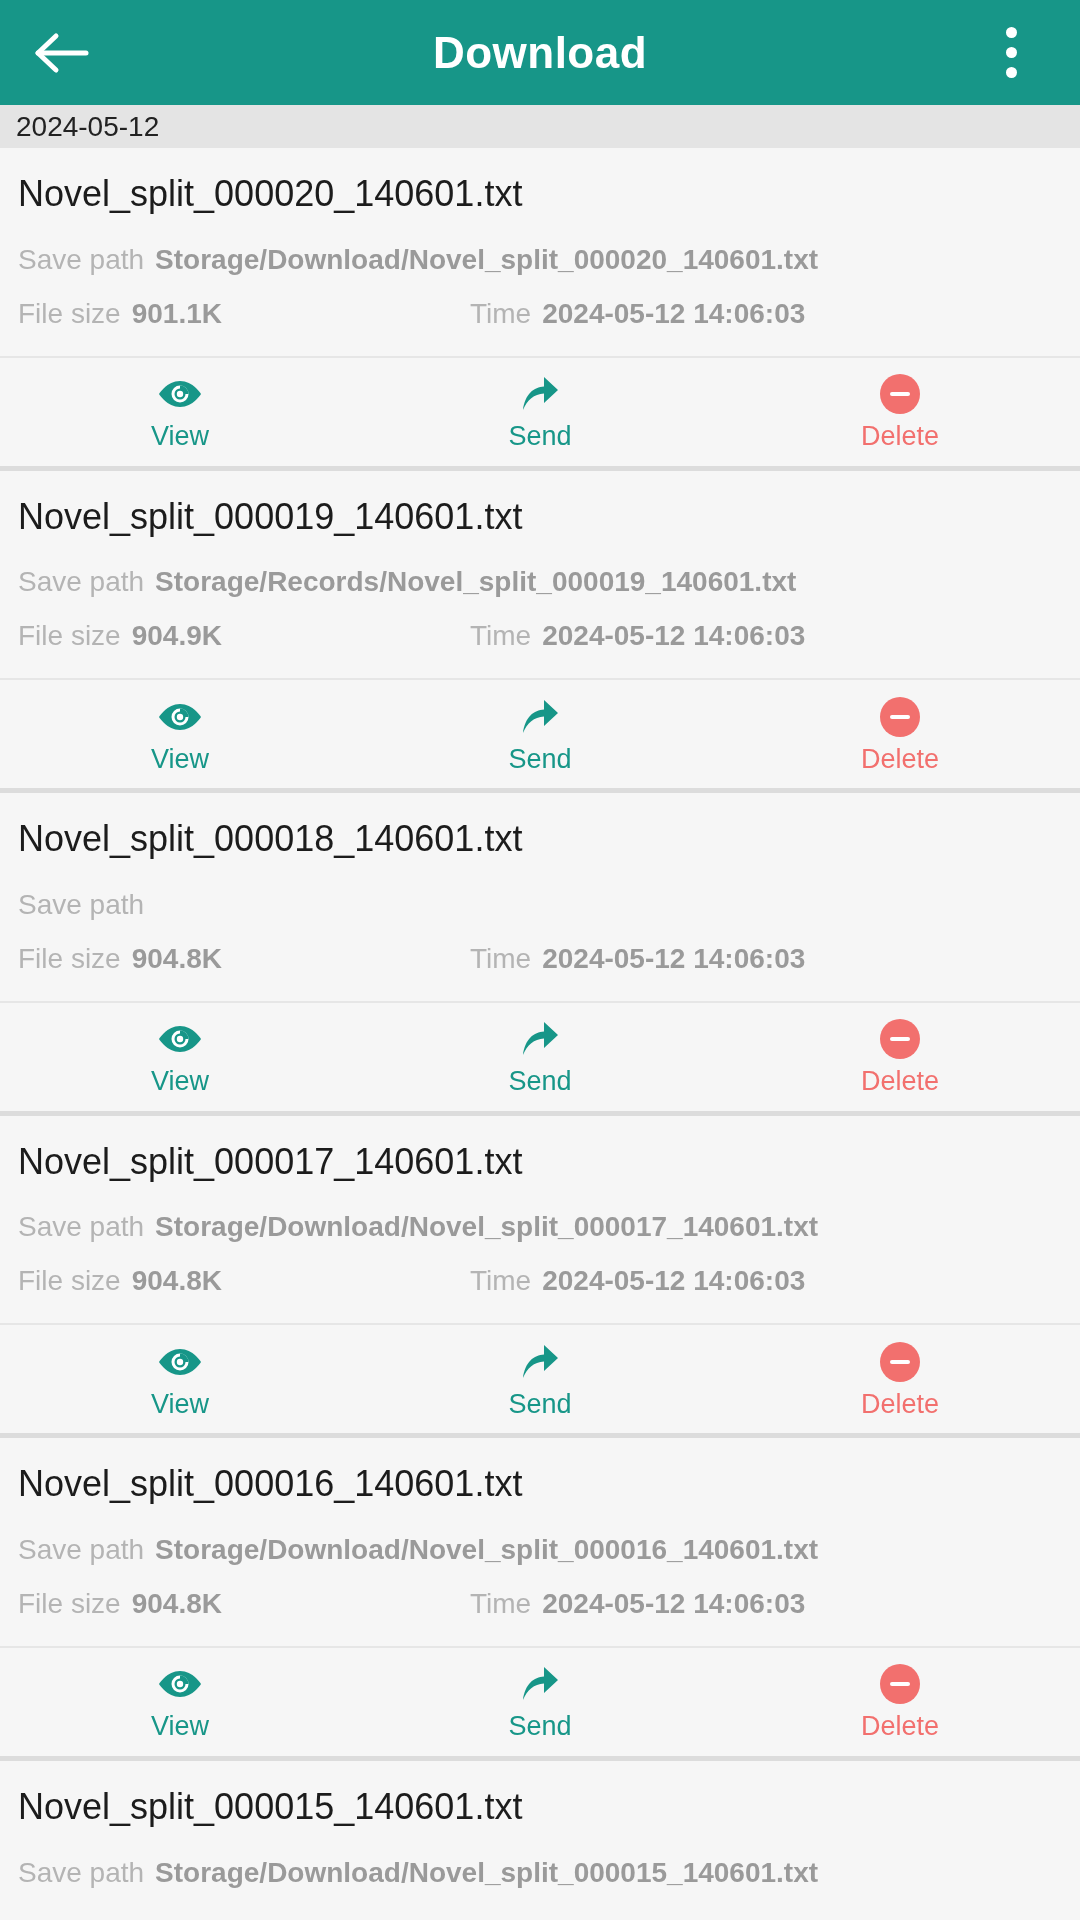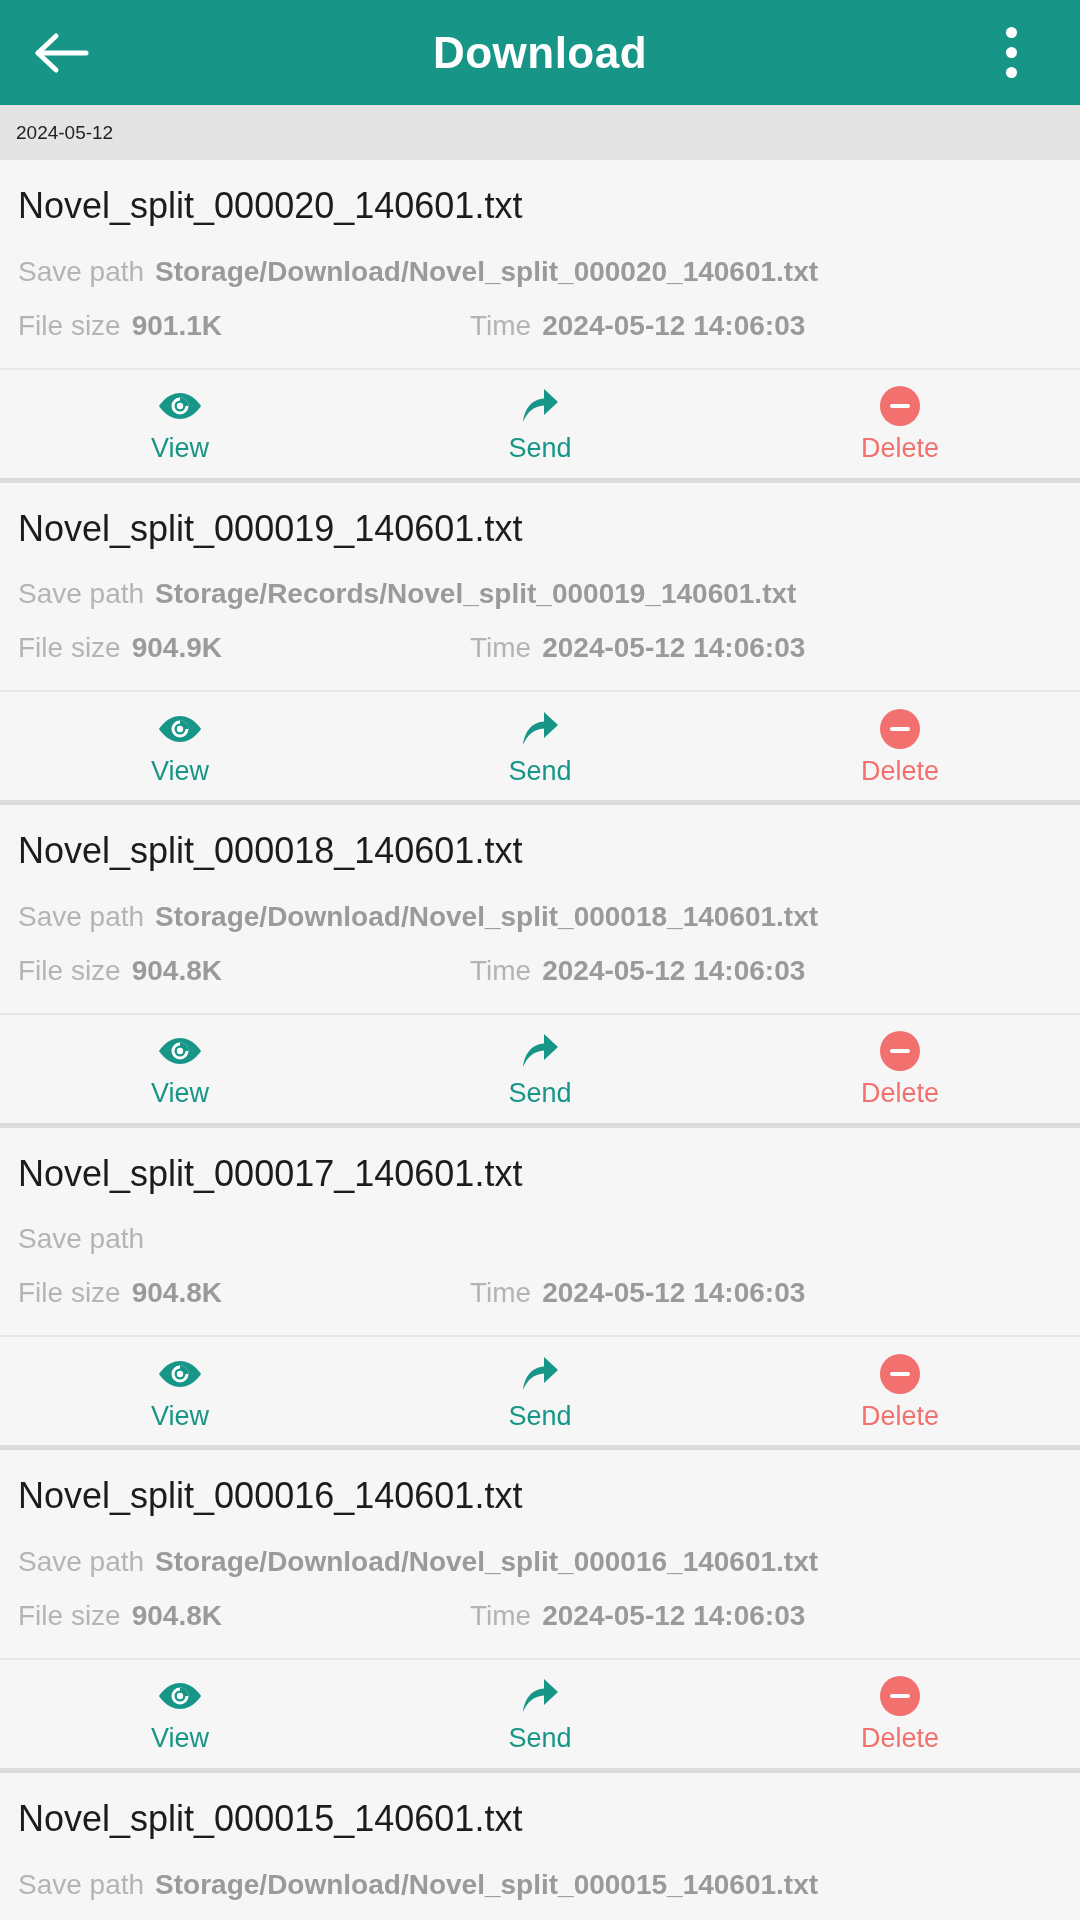--- a/index.html
+++ b/index.html
@@ -54,27 +54,27 @@
   .appbar-menu i {
     display: block;
     width: 11px;
     height: 11px;
     border-radius: 50%;
     background: #ffffff;
   }
 
   
   .date-band {
-    height: 55px;
+    height: 43px;
     background: #e4e4e4;
     display: flex;
     align-items: center;
     padding-left: 16px;
     color: #222222;
-    font-size: 19px;
+    font-size: 28px;
   }
 
   
   .list {
     background: #dddddd;
   }
   .record-card {
     background: #f6f6f6;
     border-bottom: 5px solid #dcdcdc;
   }
@@ -276,21 +276,20 @@
         <span class="action-label">Delete</span>
       </div>
     </div>
   </div>
 
   <div class="record-card">
     <div class="card-body">
       <div class="file-name">Novel_split_000018_140601.txt</div>
       <div class="meta-row">
         <span class="meta-label">Save path</span>
-        <span class="meta-value">Storage/Download/Novel_split_000018_140601.txt</span>
       </div>
       <div class="meta-row cols">
         <span class="meta-col-left">
           <span class="meta-label">File size</span>
           <span class="meta-value">904.8K</span>
         </span>
         <span class="meta-col-right">
           <span class="meta-label">Time</span>
           <span class="meta-value">2024-05-12 14:06:03</span>
         </span>
@@ -326,20 +325,21 @@
         <span class="action-label">Delete</span>
       </div>
     </div>
   </div>
 
   <div class="record-card">
     <div class="card-body">
       <div class="file-name">Novel_split_000017_140601.txt</div>
       <div class="meta-row">
         <span class="meta-label">Save path</span>
+        <span class="meta-value">Storage/Download/Novel_split_000017_140601.txt</span>
       </div>
       <div class="meta-row cols">
         <span class="meta-col-left">
           <span class="meta-label">File size</span>
           <span class="meta-value">904.8K</span>
         </span>
         <span class="meta-col-right">
           <span class="meta-label">Time</span>
           <span class="meta-value">2024-05-12 14:06:03</span>
         </span>

